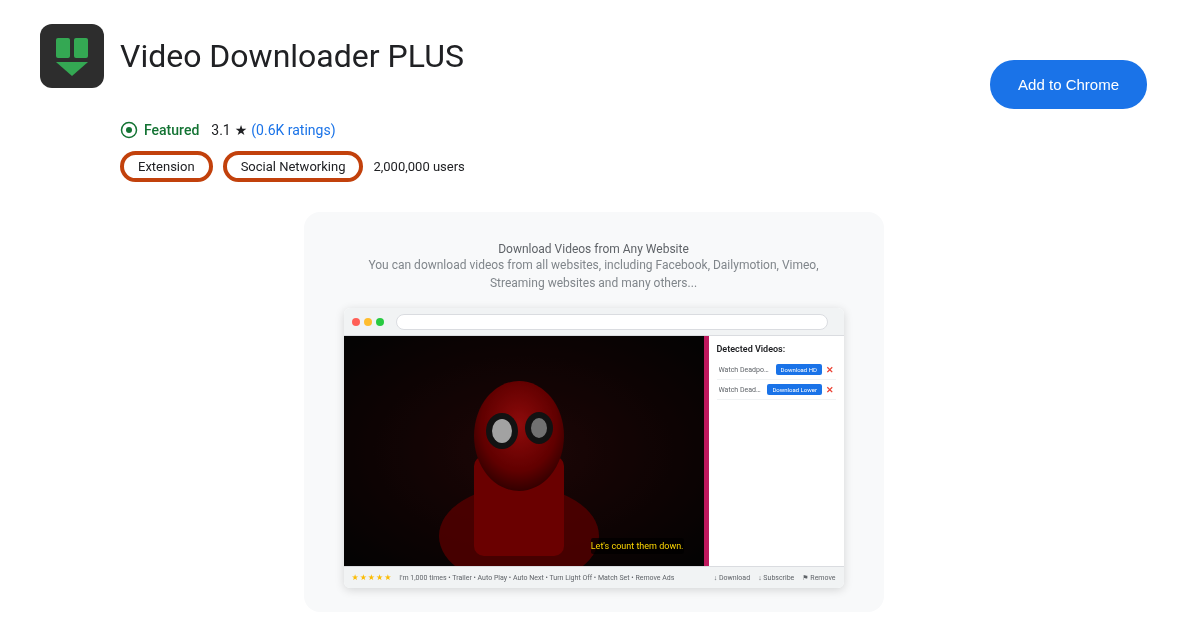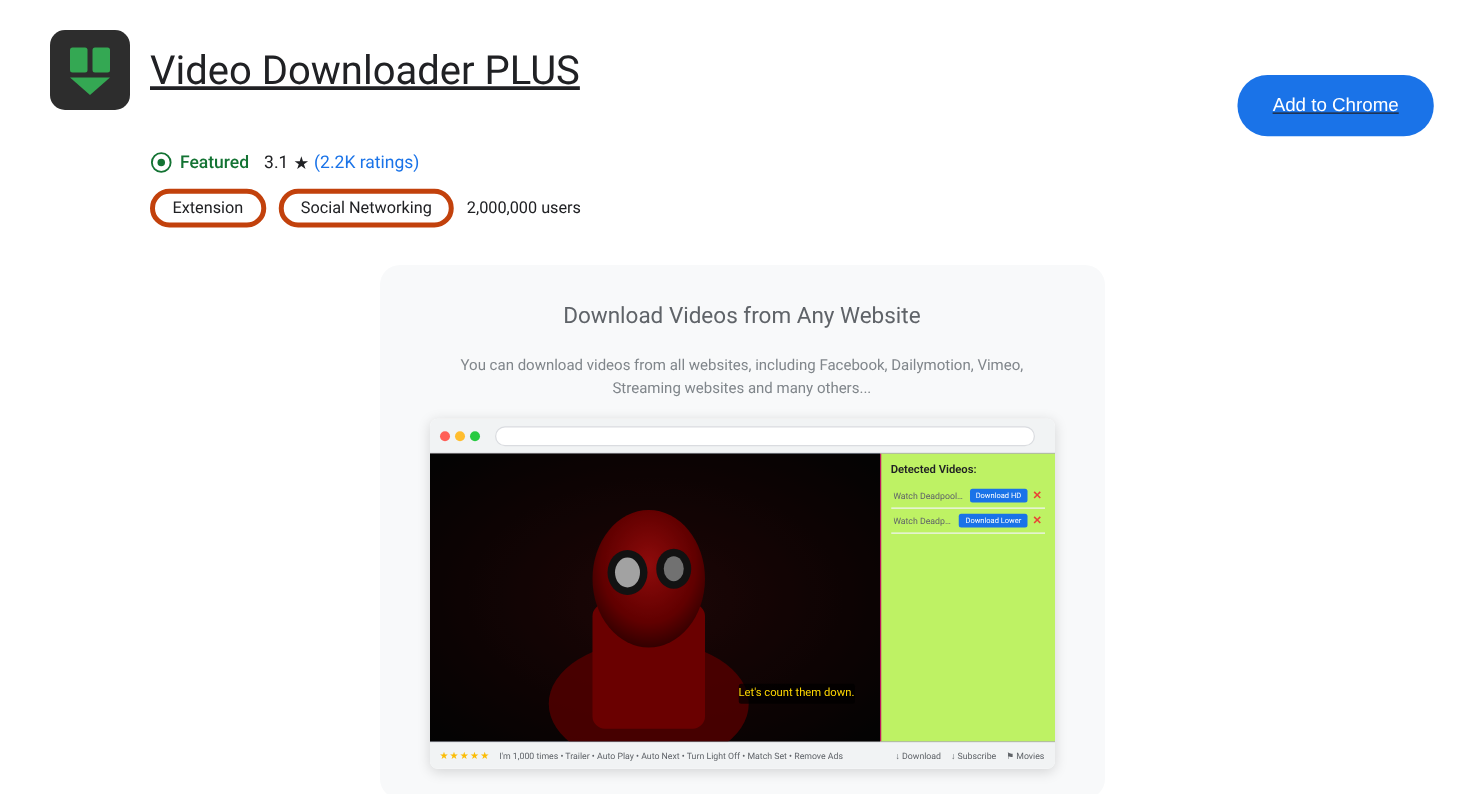--- a/index.html
+++ b/index.html
@@ -15,21 +15,20 @@
       min-height: 635px;
       padding: 24px 40px;
       color: #202124;
     }
 
     .header-section {
       display: flex;
       align-items: flex-start;
       justify-content: space-between;
       margin-bottom: 12px;
-      text-decoration: underline;
     }
 
     .header-left {
       display: flex;
       align-items: center;
       gap: 16px;
     }
 
     .app-icon {
       width: 64px;
@@ -148,24 +147,24 @@
       background: #f8f9fa;
       border-radius: 16px;
       padding: 30px 40px 24px;
       width: 580px;
       display: flex;
       flex-direction: column;
       align-items: center;
     }
 
     .preview-headline {
-      font-size: 18px;
+      font-size: 12px;
       color: #5f6368;
       font-weight: 400;
-      margin-bottom: 20px;
+      margin-bottom: 0;
       text-align: center;
     }
 
     .preview-description {
       font-size: 12px;
       color: #80868b;
       text-align: center;
       margin-bottom: 16px;
       line-height: 1.5;
     }
@@ -226,21 +225,21 @@
 
     .deadpool-silhouette {
       width: 100%;
       height: 100%;
       background: radial-gradient(ellipse at 40% 50%, #8b0000 0%, #4a0000 30%, #1a0000 60%, #0a0a0a 100%);
       position: relative;
     }
 
     .video-caption {
       position: absolute;
-      bottom: 30px;
+      bottom: 12px;
       right: 20px;
       background: rgba(0,0,0,0.7);
       color: #ffd700;
       font-size: 9px;
       padding: 3px 0;
       border-radius: 2px;
     }
 
     .video-controls {
       position: absolute;
@@ -269,22 +268,22 @@
 
     .progress-fill {
       width: 30%;
       height: 100%;
       background: #f00;
       border-radius: 2px;
     }
 
     .sidebar-panel {
       width: 28%;
-      background: #bef264;
-      border-left: 1px solid #be185d;
+      background: #ffffff;
+      border-left: 5px solid #be185d;
       padding: 8px;
       font-size: 8px;
       overflow: hidden;
     }
 
     .sidebar-title {
       font-size: 9px;
       font-weight: 600;
       color: #202124;
       margin-bottom: 6px;
@@ -377,21 +376,21 @@
   <div class="featured-badge">
     <svg class="featured-icon" viewBox="0 0 18 18" fill="none" xmlns="http://www.w3.org/2000/svg">
       <circle cx="9" cy="9" r="7.5" stroke="#137333" stroke-width="1.5" fill="none"></circle>
       <circle cx="9" cy="9" r="3" fill="#137333"></circle>
     </svg>
     <span>Featured</span>
   </div>
   <div class="rating-section">
     <span class="rating-number">3.1</span>
     <span class="star-icon">★</span>
-    <a class="ratings-link" href="#">(2.2K ratings)</a>
+    <a class="ratings-link" href="#">(0.6K ratings)</a>
   </div>
 </div>
 
 <div class="tags-row">
   <span class="tag-pill">Extension</span>
   <span class="tag-pill">Social Networking</span>
   <span class="users-count">2,000,000 users</span>
 </div>
 
 <div class="preview-section">
@@ -471,18 +470,18 @@
           <span class="star-s">★</span>
           <span class="star-s">★</span>
           <span class="star-s">★</span>
           <span class="star-s">★</span>
           <span class="star-s">★</span>
         </div>
         <span class="bottom-bar-text">I'm 1,000 times • Trailer • Auto Play • Auto Next • Turn Light Off • Match Set • Remove Ads</span>
         <div class="bottom-bar-actions">
           <span class="bottom-bar-text">↓ Download</span>
           <span class="bottom-bar-text">↓ Subscribe</span>
-          <span class="bottom-bar-text">⚑ Movies</span>
+          <span class="bottom-bar-text">⚑ Remove</span>
         </div>
       </div>
     </div>
   </div>
 </div>
 
 </body></html>

